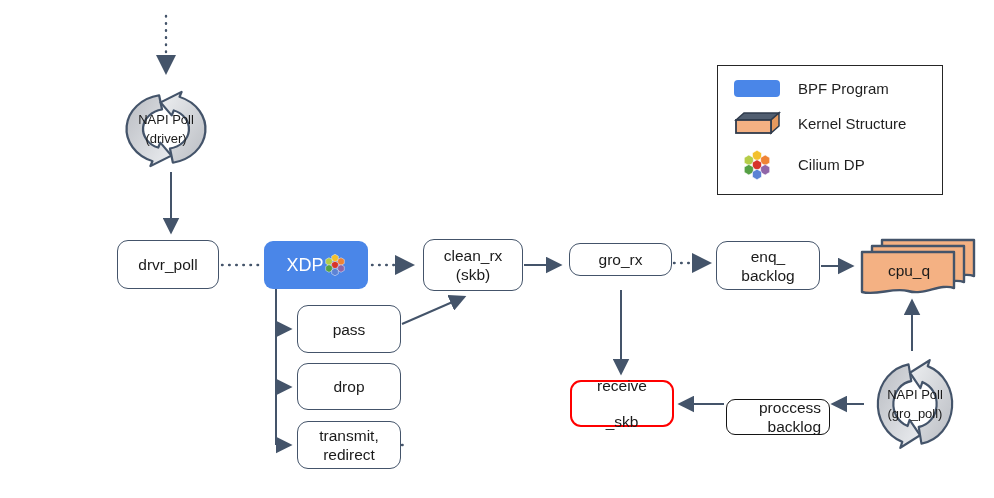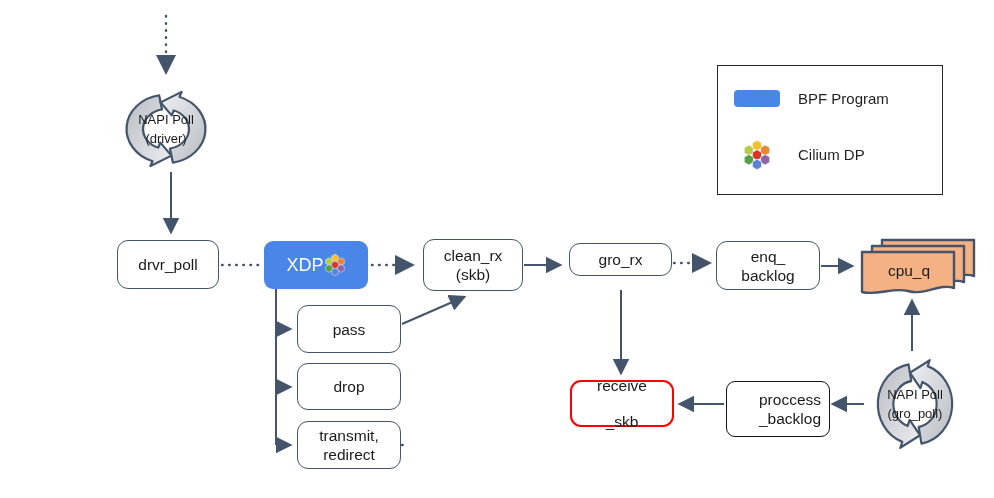--- a/index.html
+++ b/index.html
@@ -163,21 +163,21 @@
   </div>
   <div class="node" style="left:297px;top:421px;width:104px;height:48px;">
     <span class="l">transmit,</span>
     <span class="l">redirect</span>
   </div>
 
   <div class="node redbox" style="left:570px;top:380px;width:104px;height:47px;gap:17px;">
     <span class="l">receive</span>
     <span class="l">_skb</span>
   </div>
-  <div class="node blackbox" style="left:726px;top:381px;width:104px;height:56px;padding-left:24px;">
+  <div class="node blackbox" style="left:726px;top:399px;width:104px;height:36px;padding-left:24px;">
     <span class="l">proccess</span>
     <span class="l">_backlog</span>
   </div>
 
   <div class="cycle" style="left:866px;top:351px;width:98px;height:106px;">
     <svg viewBox="0 0 100 100" preserveAspectRatio="none">
         <use href="#cycle"></use>
       </svg>
     <div class="ctext">
       <span class="l">NAPI Poll</span>
@@ -187,20 +187,30 @@
 
   <div id="legend">
     <div class="legrow">
       <span class="legicon">
           <span class="legswatch-blue"></span>
         </span>
       <span class="leglabel">BPF Program</span>
     </div>
     <div class="legrow">
       <span class="legicon">
+        <svg width="48" height="27" viewBox="0 0 48 27">
+          <polygon points="3,10 11,3 46,3 38,10" fill="#515e70" stroke="#2f3b4c" stroke-width="1.5"></polygon>
+          <polygon points="38,10 46,3 46,16 38,23" fill="#e89a5e" stroke="#2f3b4c" stroke-width="1.5"></polygon>
+          <rect x="3" y="10" width="35" height="13" fill="#f4b183" stroke="#2f3b4c" stroke-width="1.8"></rect>
+        </svg>
+      </span>
+      <span class="leglabel">Kernel Structure</span>
+    </div>
+    <div class="legrow">
+      <span class="legicon">
         <svg width="30" height="30" viewBox="0 0 40 40">
             <use href="#cilium"></use>
           </svg>
       </span>
       <span class="leglabel">Cilium DP</span>
     </div>
   </div>
 
 </div>
 

